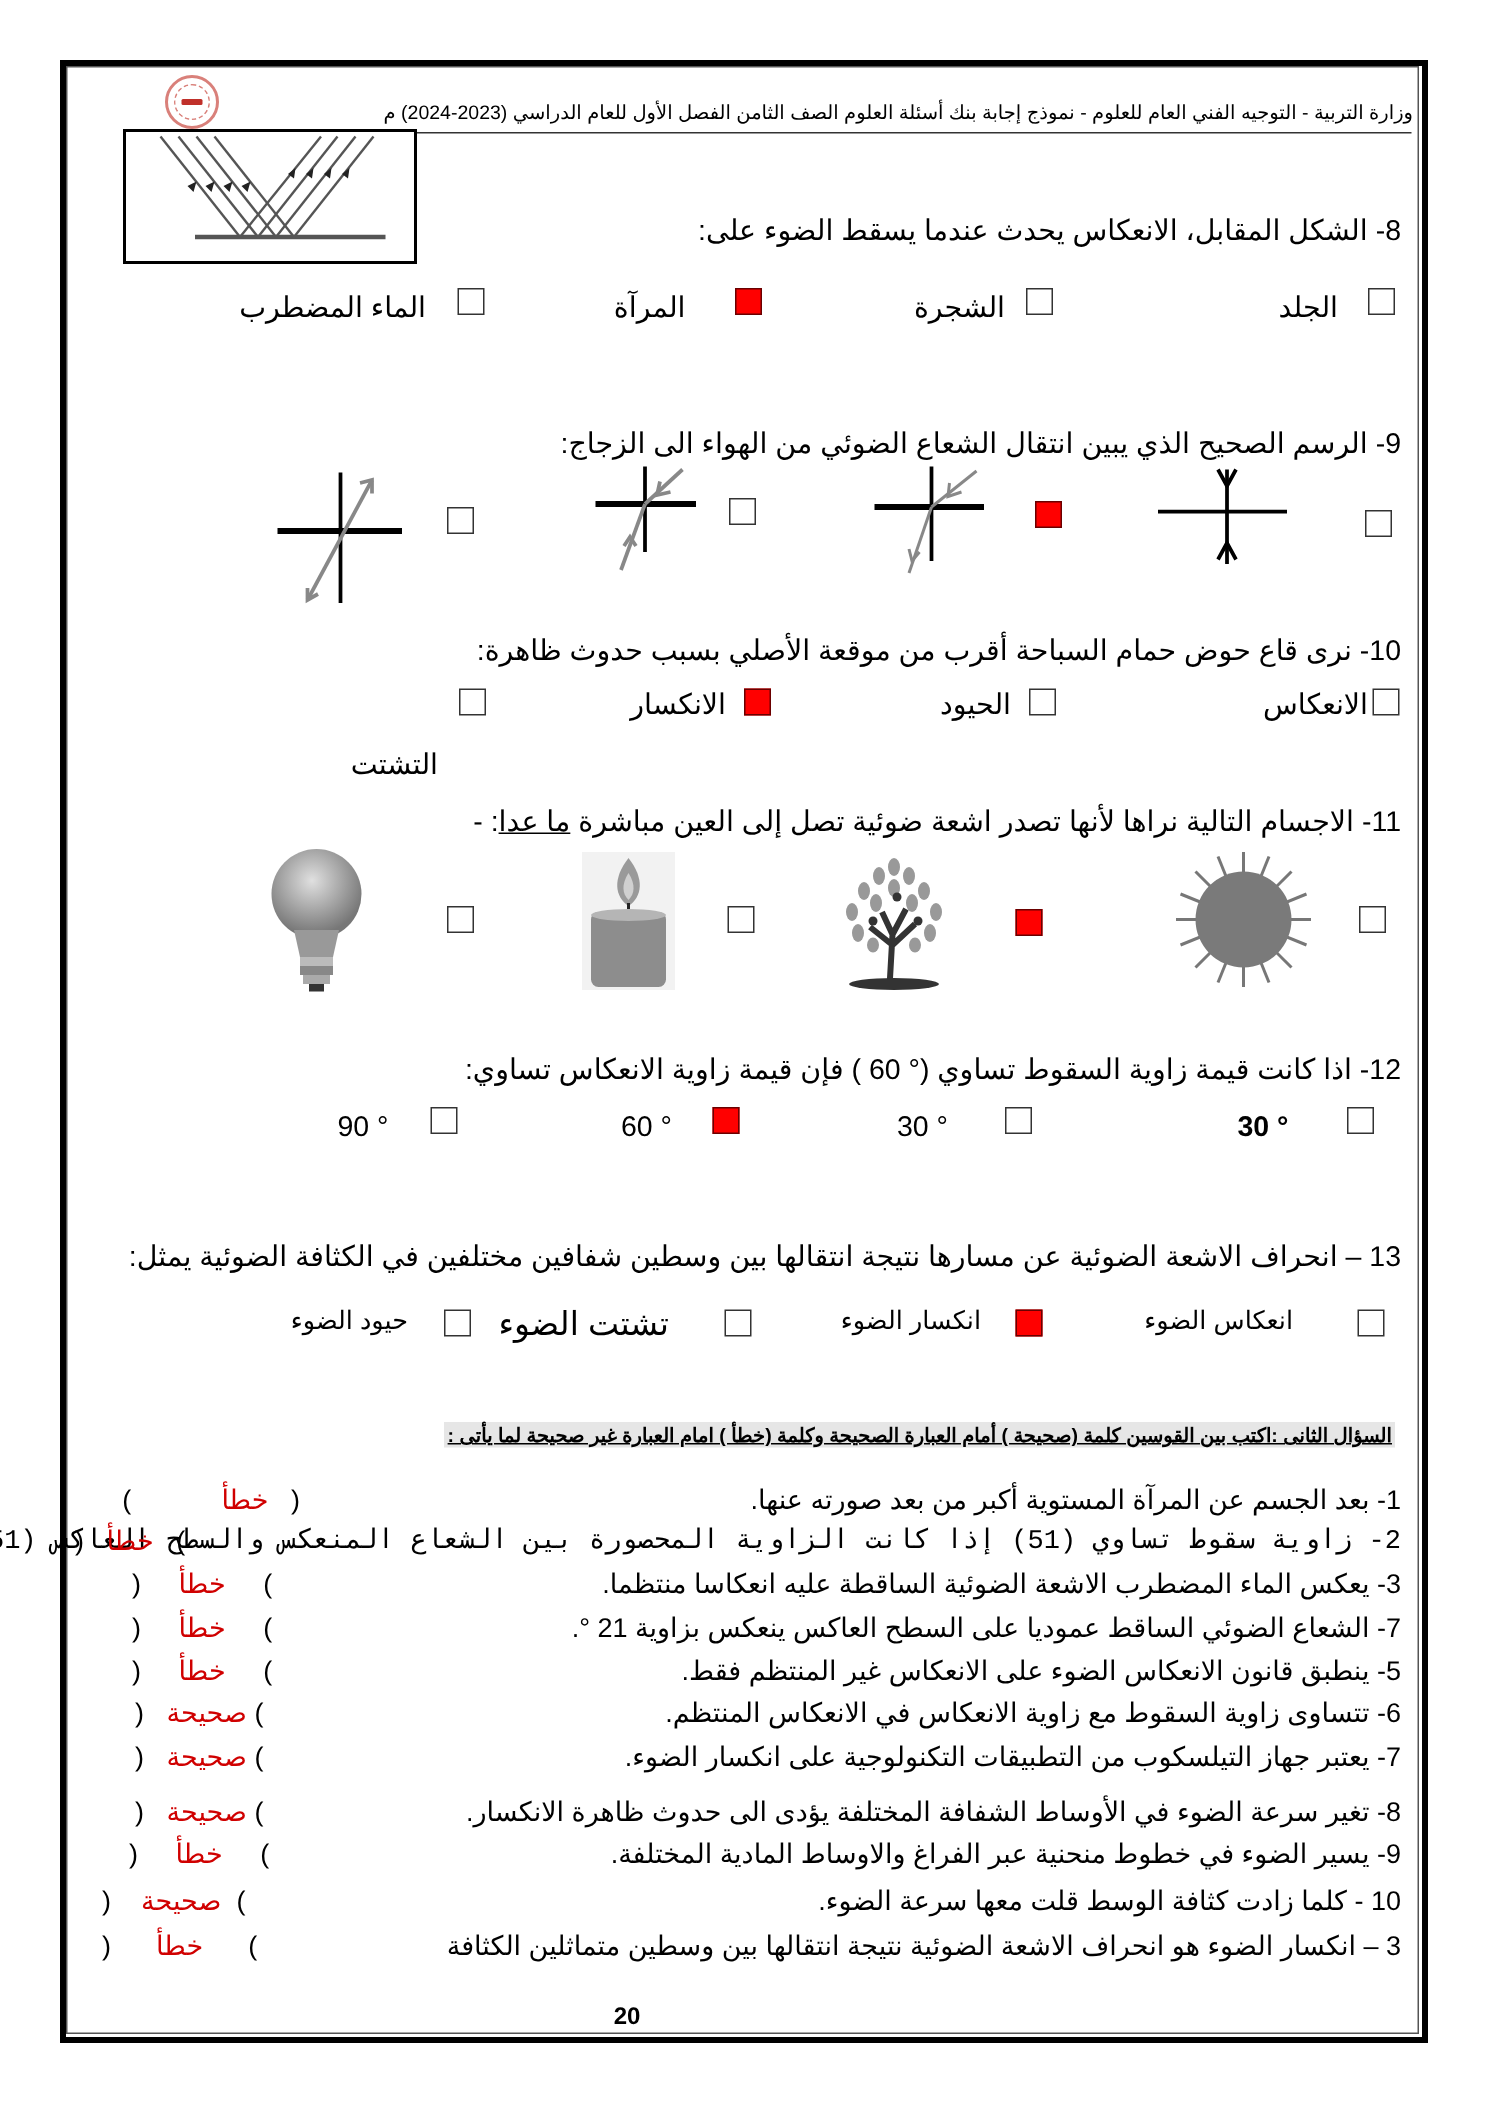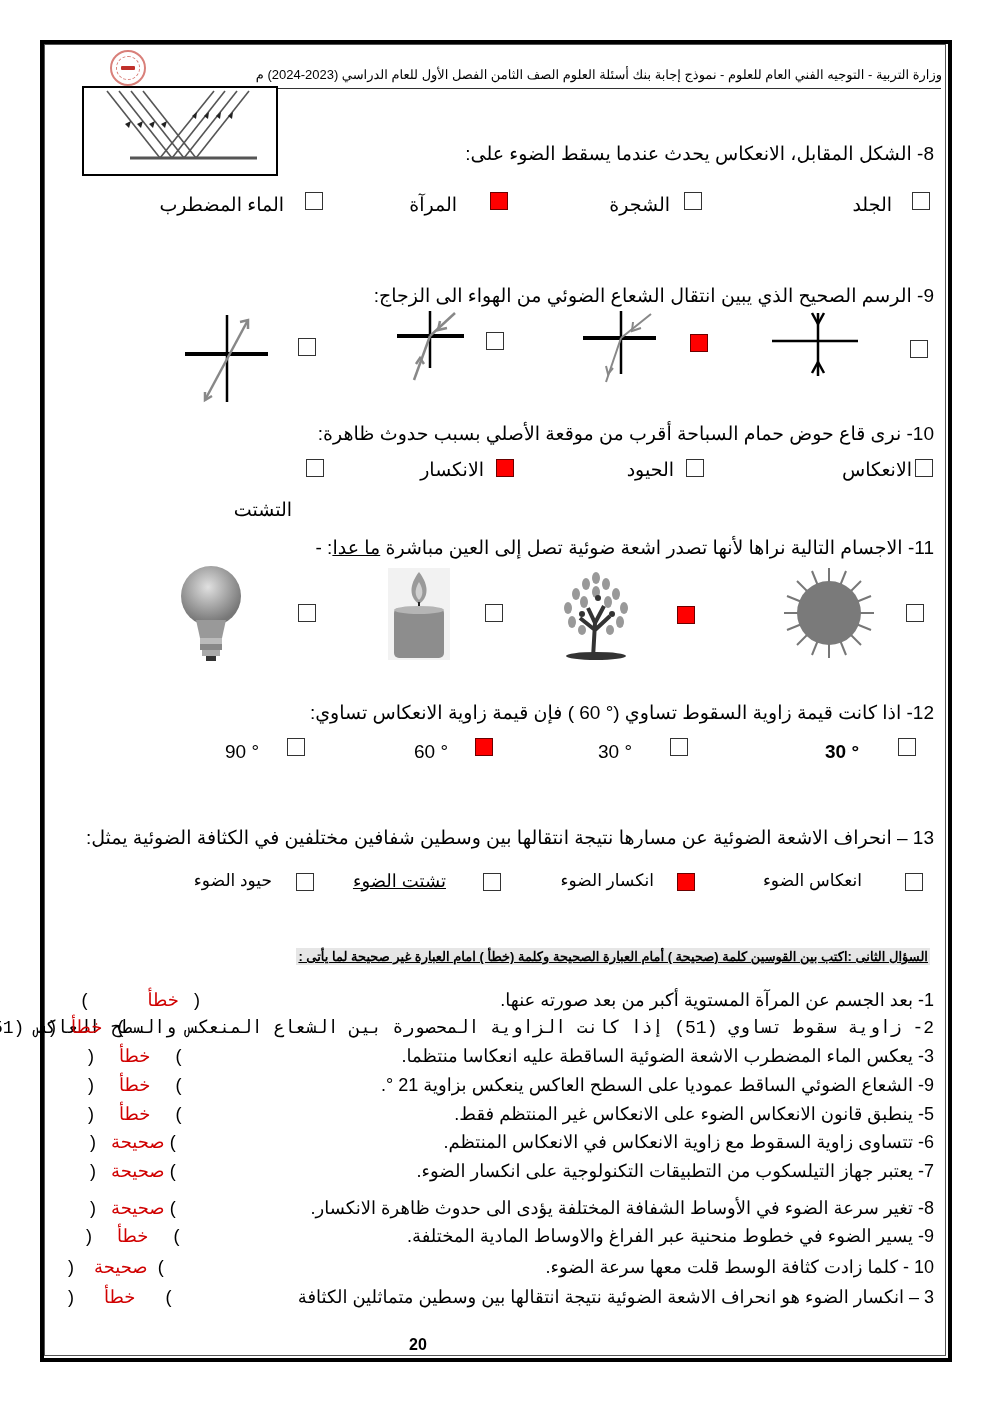--- a/index.html
+++ b/index.html
@@ -193,36 +193,36 @@
 <div class="opt" style="left:414px;top:741px;direction:ltr;">60 °</div>
 <div class="cb" style="left:287px;top:738px;"></div>
 <div class="opt" style="left:225px;top:741px;direction:ltr;">90 °</div>
 
 <div class="q" style="top:826px;">13 – انحراف الاشعة الضوئية عن مسارها نتيجة انتقالها بين وسطين شفافين مختلفين في الكثافة الضوئية يمثل:</div>
 <div class="cb" style="left:905px;top:873px;"></div>
 <div class="opt" style="right:130px;top:870px;font-size:17px;">انعكاس الضوء</div>
 <div class="cb checked" style="left:677px;top:873px;"></div>
 <div class="opt" style="right:338px;top:870px;font-size:17px;">انكسار الضوء</div>
 <div class="cb" style="left:483px;top:873px;"></div>
-<div class="opt" style="right:546px;top:870px;font-size:18px;text-decoration:underline;">تشتت الضوء</div>
+<div class="opt" style="right:546px;top:870px;font-size:22px;">تشتت الضوء</div>
 <div class="cb" style="left:296px;top:873px;"></div>
 <div class="opt" style="right:720px;top:870px;font-size:17px;">حيود الضوء</div>
 
 <div class="section-title">السؤال الثانى :اكتب بين القوسين كلمة (صحيحة ) أمام العبارة الصحيحة وكلمة (خطأ ) امام العبارة غير صحيحة لما يأتى :</div>
 
 <div class="stmt" style="top:989px;">1- بعد الجسم عن المرآة المستوية أكبر من بعد صورته عنها.</div>
 <div class="ans" style="left:50px;top:989px;width:150px;"><span>(</span>&nbsp;&nbsp;&nbsp;<span class="word">خطأ</span>&nbsp;&nbsp;&nbsp;&nbsp;&nbsp;&nbsp;&nbsp;&nbsp;&nbsp;&nbsp;&nbsp;&nbsp;<span>)</span></div>
 
 <div class="stmt" style="top:1016px;font-family:Liberation Mono, monospace;">2- زاوية سقوط تساوي (51) إذا كانت الزاوية المحصورة بين الشعاع المنعكس والسطح العاكس (51)</div>
 <div class="ans" style="left:50px;top:1016px;"><span>)</span>&nbsp;&nbsp;&nbsp;<span class="word">خطأ</span>&nbsp;&nbsp;&nbsp;<span>(</span></div>
 
 <div class="stmt" style="top:1045px;">3- يعكس الماء المضطرب الاشعة الضوئية الساقطة عليه انعكاسا منتظما.</div>
 <div class="ans" style="left:88px;top:1045px;"><span>)</span>&nbsp;&nbsp;&nbsp;&nbsp;&nbsp;<span class="word">خطأ</span>&nbsp;&nbsp;&nbsp;&nbsp;&nbsp;<span>(</span></div>
 
-<div class="stmt" style="top:1074px;">9- الشعاع الضوئي الساقط عموديا على السطح العاكس ينعكس بزاوية 21 °.</div>
+<div class="stmt" style="top:1074px;">7- الشعاع الضوئي الساقط عموديا على السطح العاكس ينعكس بزاوية 21 °.</div>
 <div class="ans" style="left:88px;top:1074px;"><span>)</span>&nbsp;&nbsp;&nbsp;&nbsp;&nbsp;<span class="word">خطأ</span>&nbsp;&nbsp;&nbsp;&nbsp;&nbsp;<span>(</span></div>
 
 <div class="stmt" style="top:1103px;">5- ينطبق قانون الانعكاس الضوء على الانعكاس غير المنتظم فقط.</div>
 <div class="ans" style="left:88px;top:1103px;"><span>)</span>&nbsp;&nbsp;&nbsp;&nbsp;&nbsp;<span class="word">خطأ</span>&nbsp;&nbsp;&nbsp;&nbsp;&nbsp;<span>(</span></div>
 
 <div class="stmt" style="top:1131px;">6- تتساوى زاوية السقوط مع زاوية الانعكاس في الانعكاس المنتظم.</div>
 <div class="ans" style="left:90px;top:1131px;"><span>)</span>&nbsp;<span class="word">صحيحة</span>&nbsp;&nbsp;&nbsp;<span>(</span></div>
 
 <div class="stmt" style="top:1160px;">7- يعتبر جهاز التيلسكوب من التطبيقات التكنولوجية على انكسار الضوء.</div>
 <div class="ans" style="left:90px;top:1160px;"><span>)</span>&nbsp;<span class="word">صحيحة</span>&nbsp;&nbsp;&nbsp;<span>(</span></div>

